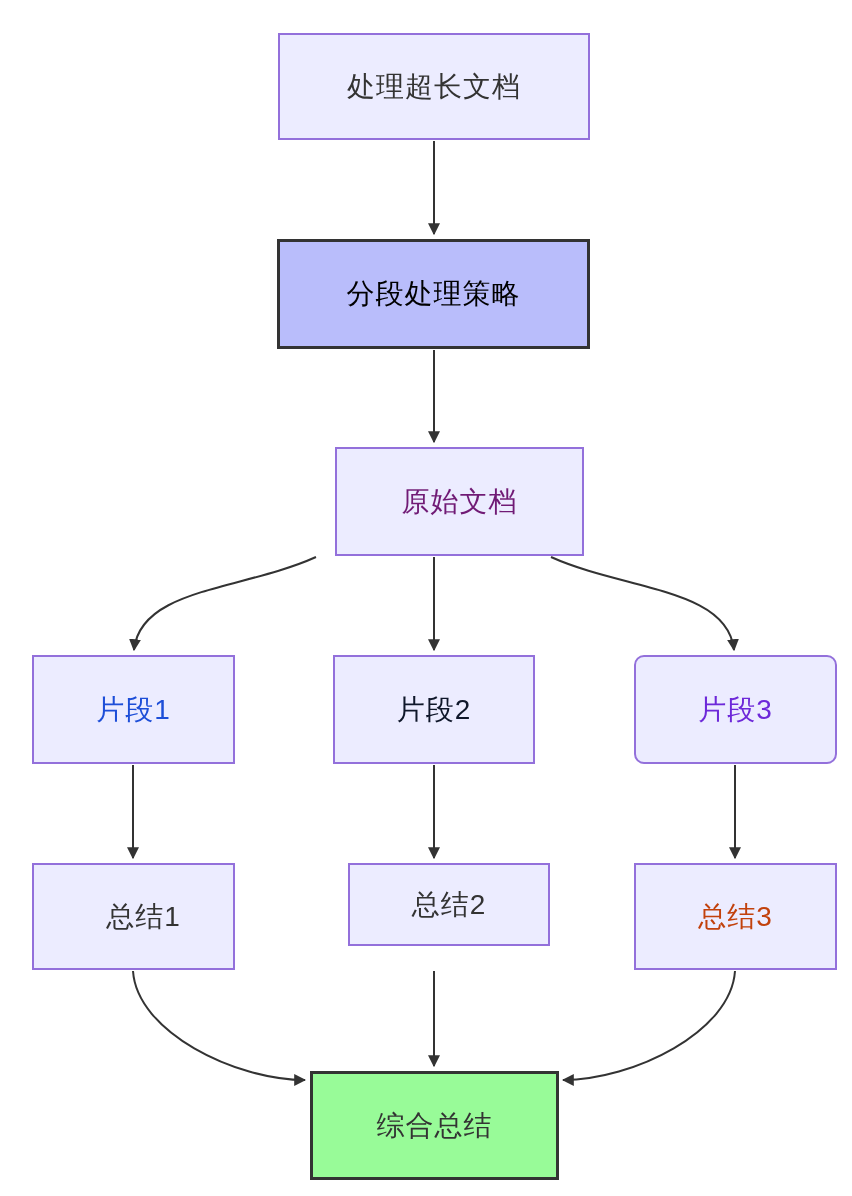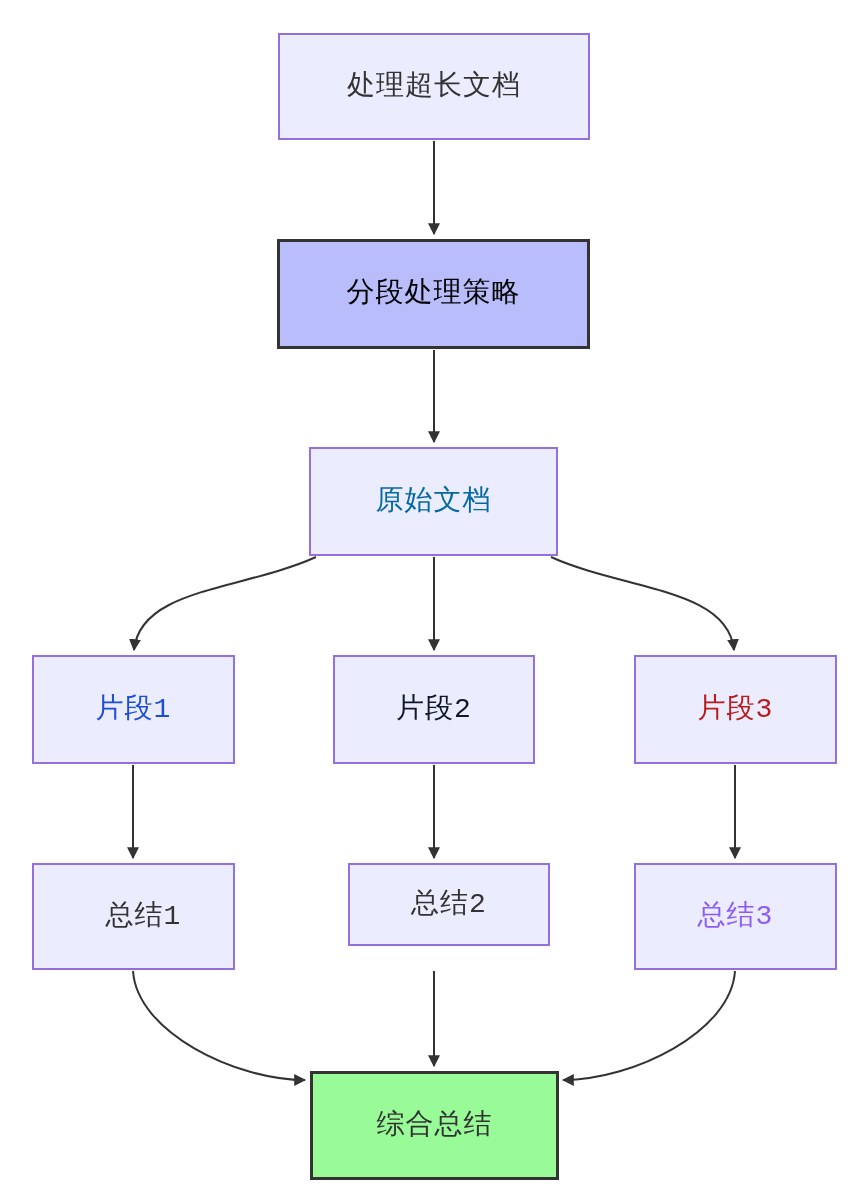--- a/index.html
+++ b/index.html
@@ -1,21 +1,21 @@
 <!DOCTYPE html>
 <html><head>
 <meta charset="utf-8">
 <style>
   html, body { margin: 0; padding: 0; background: #ffffff; }
   .canvas {
     position: relative;
     width: 852px;
     height: 1196px;
     background: #ffffff;
-    font-family: Liberation Mono, monospace;
+    font-family: Liberation Sans, sans-serif;
     overflow: hidden;
   }
   .edges {
     position: absolute;
     left: 0; top: 0;
     width: 852px; height: 1196px;
   }
   .edges path.edge {
     fill: none;
     stroke: #333333;
@@ -71,45 +71,45 @@
   </svg>
 
   <div class="node n-start" style="background: rgb(236, 236, 255); border-color: rgb(147, 112, 219); border-width: 2px; color: rgb(51, 51, 51);">
     <span>处理超长文档</span>
   </div>
 
   <div class="node n-strategy" style="background: rgb(185, 189, 251); border-color: rgb(51, 51, 51); border-width: 3px; color: #000000;">
     <span>分段处理策略</span>
   </div>
 
-  <div class="node n-doc" style="background: rgb(236, 236, 255); border-color: rgb(147, 112, 219); border-width: 2px; color: #0369a1;">
+  <div class="node n-doc" style="background: rgb(236, 236, 255); border-color: rgb(147, 112, 219); border-width: 2px; color: #701a75; margin-left: 26px;">
     <span>原始文档</span>
   </div>
 
   <div class="node n-frag1" style="background: rgb(236, 236, 255); border-color: rgb(147, 112, 219); border-width: 2px; color: #1d4ed8;">
     <span>片段1</span>
   </div>
 
   <div class="node n-frag2" style="background: rgb(236, 236, 255); border-color: rgb(147, 112, 219); border-width: 2px; color: #0f172a;">
     <span>片段2</span>
   </div>
 
-  <div class="node n-frag3" style="background: rgb(236, 236, 255); border-color: rgb(147, 112, 219); border-width: 2px; color: #b91c1c;">
+  <div class="node n-frag3" style="background: rgb(236, 236, 255); border-color: rgb(147, 112, 219); border-width: 2px; color: #6d28d9; border-radius: 10px;">
     <span>片段3</span>
   </div>
 
   <div class="node n-sum1" style="background: rgb(236, 236, 255); border-color: rgb(147, 112, 219); border-width: 2px; color: rgb(51, 51, 51); padding-left: 20px;">
     <span>总结1</span>
   </div>
 
   <div class="node n-sum2" style="background: rgb(236, 236, 255); border-color: rgb(147, 112, 219); border-width: 2px; color: rgb(51, 51, 51);">
     <span>总结2</span>
   </div>
 
-  <div class="node n-sum3" style="background: rgb(236, 236, 255); border-color: rgb(147, 112, 219); border-width: 2px; color: #8b5cf6;">
+  <div class="node n-sum3" style="background: rgb(236, 236, 255); border-color: rgb(147, 112, 219); border-width: 2px; color: #c2410c;">
     <span>总结3</span>
   </div>
 
   <div class="node n-final" style="background: rgb(152, 251, 152); border-color: rgb(51, 51, 51); border-width: 3px; color: rgb(51, 51, 51);">
     <span>综合总结</span>
   </div>
 
 </div>
 
 </body></html>

